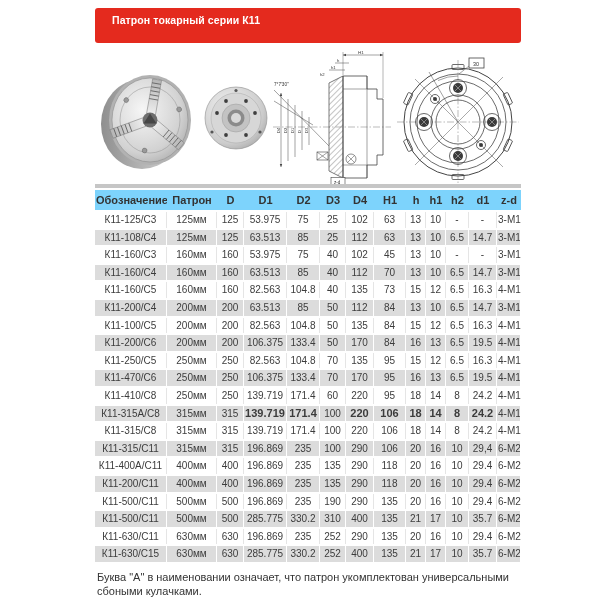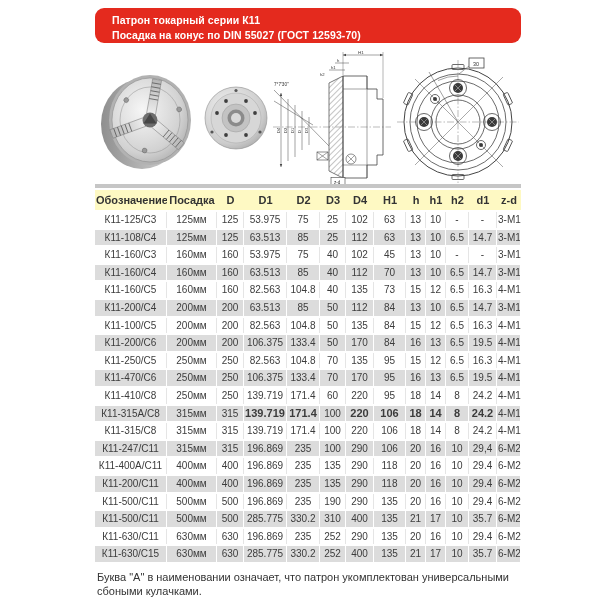--- a/index.html
+++ b/index.html
@@ -2,34 +2,34 @@
 <html><head>
 <meta charset="utf-8">
 <style>
   html,body{margin:0;padding:0;}
   body{
     width:600px;height:600px;position:relative;background:#ffffff;
     font-family:"Liberation Sans", sans-serif;color:#3c3c3c;overflow:hidden;
   }
   .banner{
     position:absolute;left:95px;top:8px;width:426px;height:35px;
-    background:#e42a1e;border-radius:9px;color:#fff;box-sizing:border-box;
+    background:#e42a1e;border-radius:3px;color:#fff;box-sizing:border-box;
     padding:5px 6px 0 17px;
   }
   .banner .bline{font-size:10.5px;font-weight:bold;line-height:1.45;letter-spacing:.1px;}
   .figures{position:absolute;left:95px;top:49px;width:426px;height:137px;}
   .photo1{position:absolute;left:4px;top:10px;width:98px;height:124px;}
   .photo2{position:absolute;left:108px;top:22px;width:66px;height:96px;}
   .secdraw{position:absolute;left:176px;top:0px;width:122px;height:138px;}
   .reardraw{position:absolute;left:300px;top:3px;width:126px;height:134px;}
   .tablewrap{position:absolute;left:95px;top:184px;width:426px;}
   .topstrip{height:4px;background:#c6c6c6;}
   table{width:100%;border-collapse:separate;border-spacing:0 2px;table-layout:fixed;}
   th{
-    background:#fef9c3;font-size:11px;font-weight:bold;color:#333;
+    background:#7dd3fc;font-size:11px;font-weight:bold;color:#333;
     height:20px;padding:0 1px;text-align:center;white-space:nowrap;overflow:hidden;
   }
   td{
     font-size:10px;color:#3c3c3c;text-align:center;height:15.6px;line-height:15.6px;
     padding:0 1px;white-space:nowrap;overflow:hidden;background:#ffffff;
     border-right:1px solid rgba(0,0,0,0.10);
   }
   tr td:last-child{border-right:none;}
   tr.alt td{background:#dcdcdc;border-right:1px solid #ffffff;}
   td.b{font-weight:bold;font-size:11px;}
@@ -37,21 +37,20 @@
     position:absolute;left:97px;top:570px;width:446px;
     font-size:11px;line-height:1.3;color:#333;
   }
   svg text{font-family:"Liberation Sans", sans-serif;fill:#333;}
 </style>
 </head>
 <body>
 
 <div class="banner">
   <div class="bline">Патрон токарный серии К11</div>
-  <div class="bline">Посадка на конус по DIN 55027 (ГОСТ 12593-70)</div>
 </div>
 
 <div class="figures">
 
   <svg class="photo1" viewBox="0 0 98 124">
     <defs>
       <radialGradient id="pg1" cx="40%" cy="38%" r="78%">
         <stop offset="0" stop-color="#f6f6f6"></stop>
           <stop offset="0.65" stop-color="#d2d2d2"></stop>
           <stop offset="1" stop-color="#a3a3a3"></stop>
@@ -257,21 +256,21 @@
         <col style="width:32px">
       <col style="width:20px">
         <col style="width:20px">
         <col style="width:23px">
         <col style="width:28px">
       <col style="width:24px">
     </colgroup>
     <thead>
       <tr>
           <th>Обозначение</th>
-          <th>Посадка</th>
+          <th>Патрон</th>
           <th>D</th>
           <th>D1</th>
           <th>D2</th>
           <th>D3</th>
           <th>D4</th>
           <th>H1</th>
           <th>h</th>
           <th>h1</th>
           <th>h2</th>
           <th>d1</th>
@@ -468,21 +467,21 @@
           <td>100</td>
           <td>220</td>
           <td>106</td>
           <td>18</td>
           <td>14</td>
           <td>8</td>
           <td>24.2</td>
           <td>4-M16</td>
         </tr>
         <tr class="alt">
-          <td>К11-247/С11</td>
+          <td>К11-315/С11</td>
           <td>315мм</td>
           <td>315</td>
           <td>196.869</td>
           <td>235</td>
           <td>100</td>
           <td>290</td>
           <td>106</td>
           <td>20</td>
           <td>16</td>
           <td>10</td>

